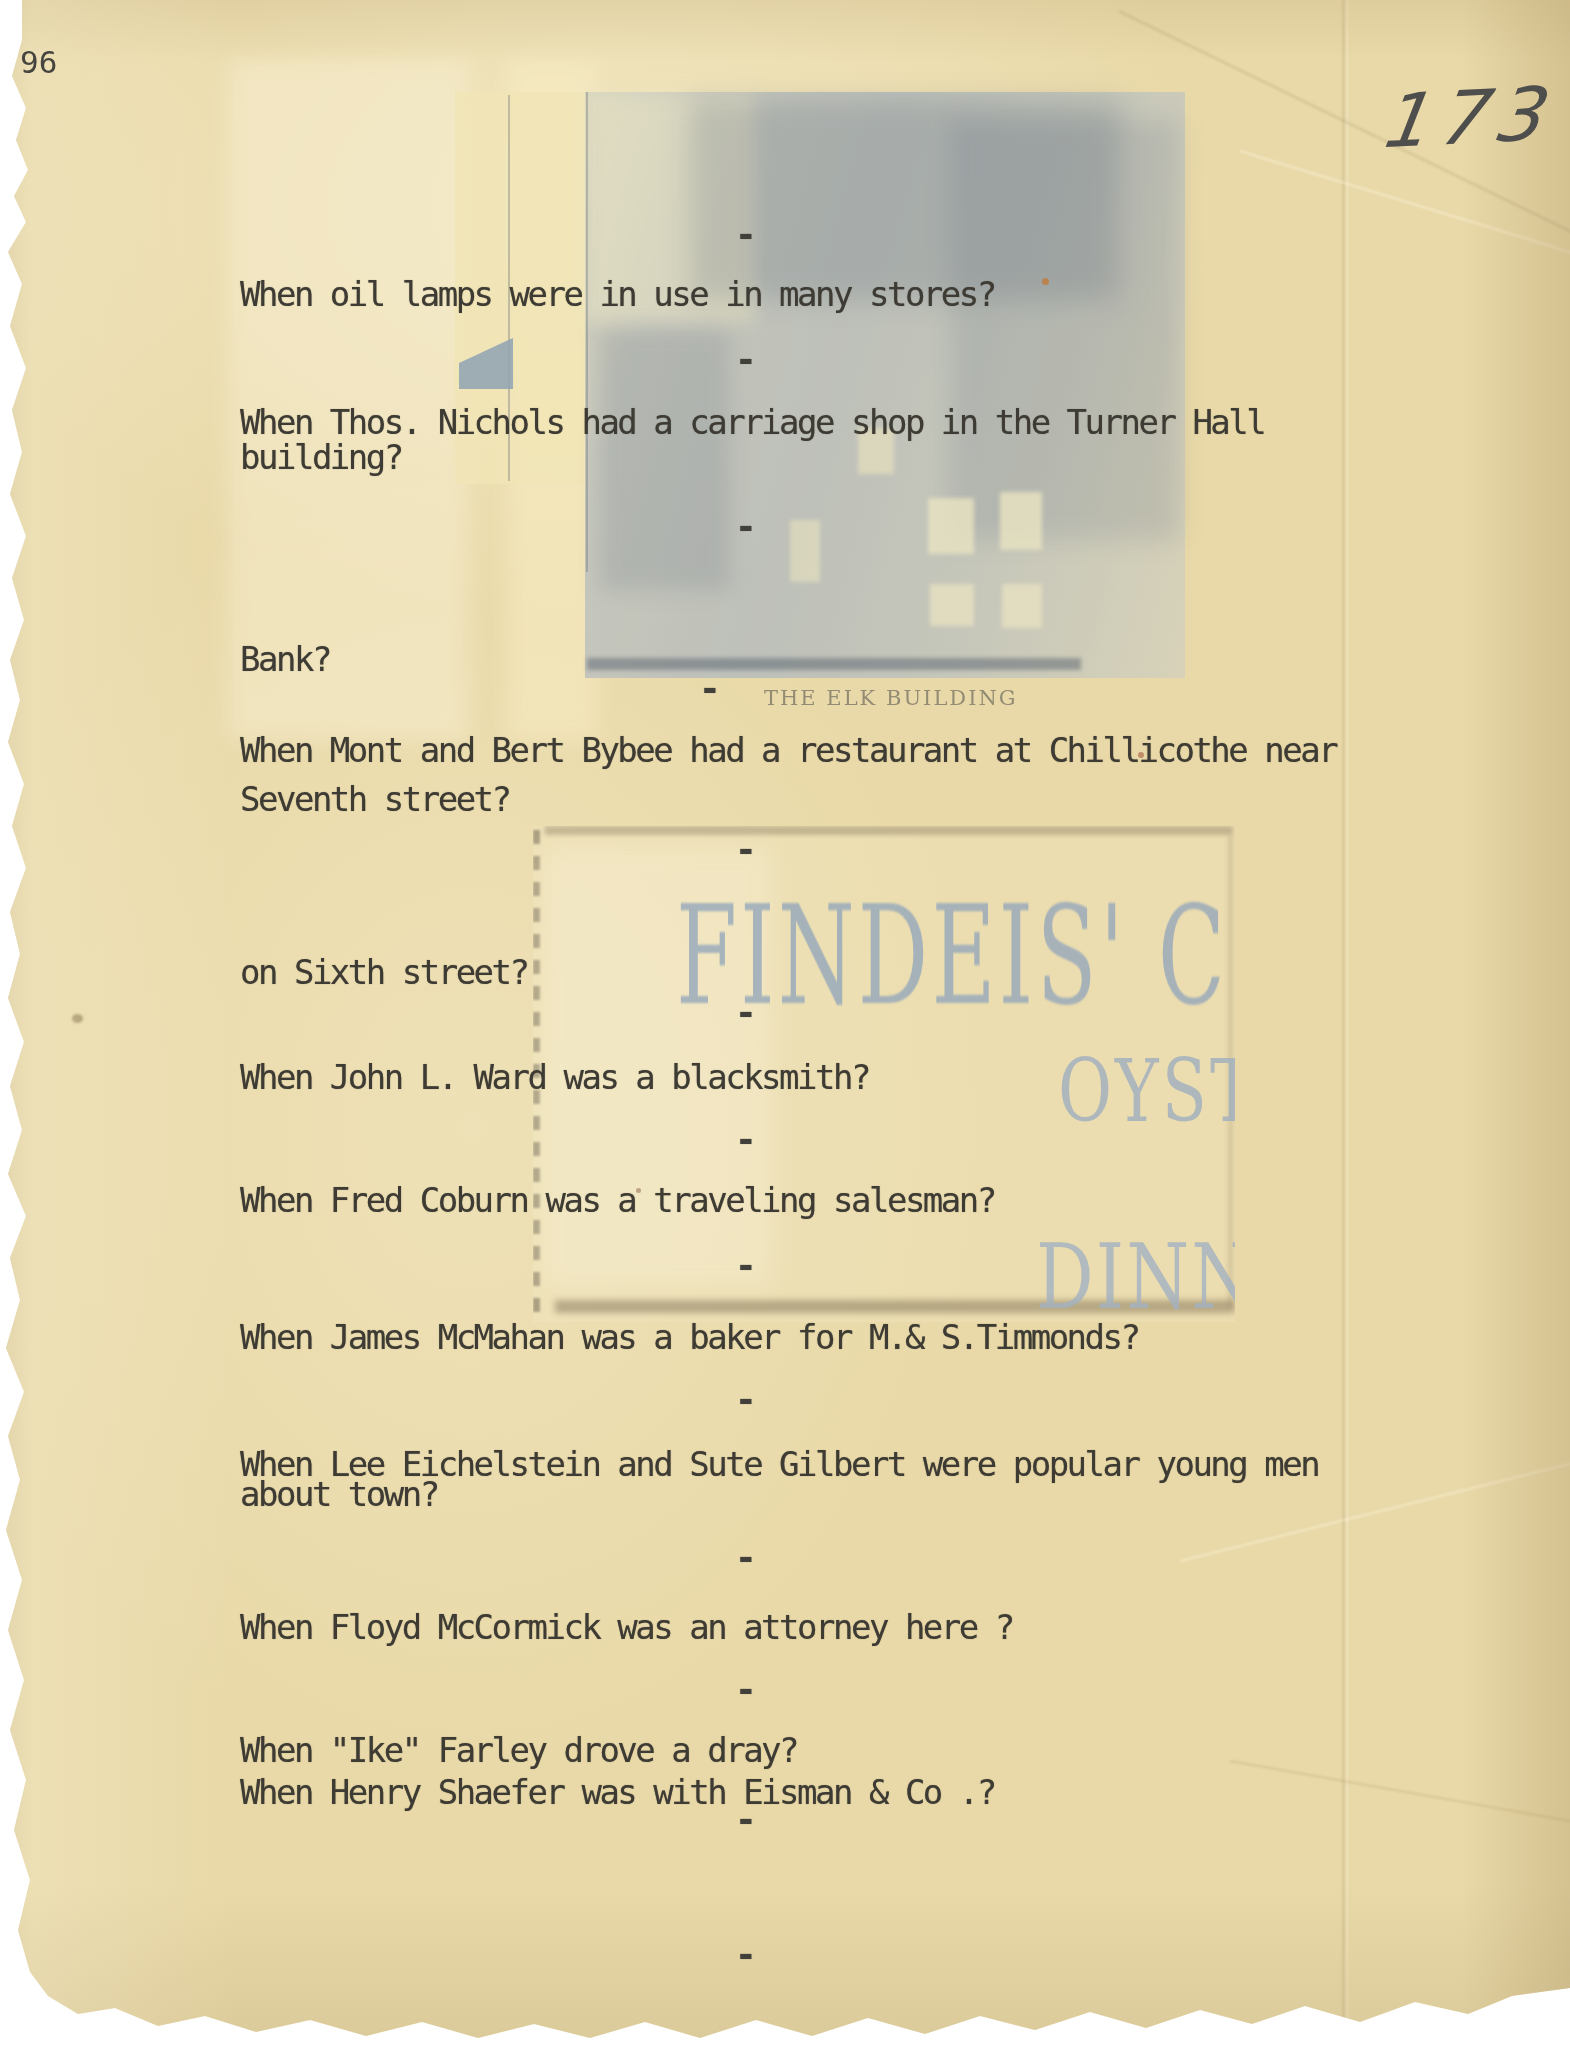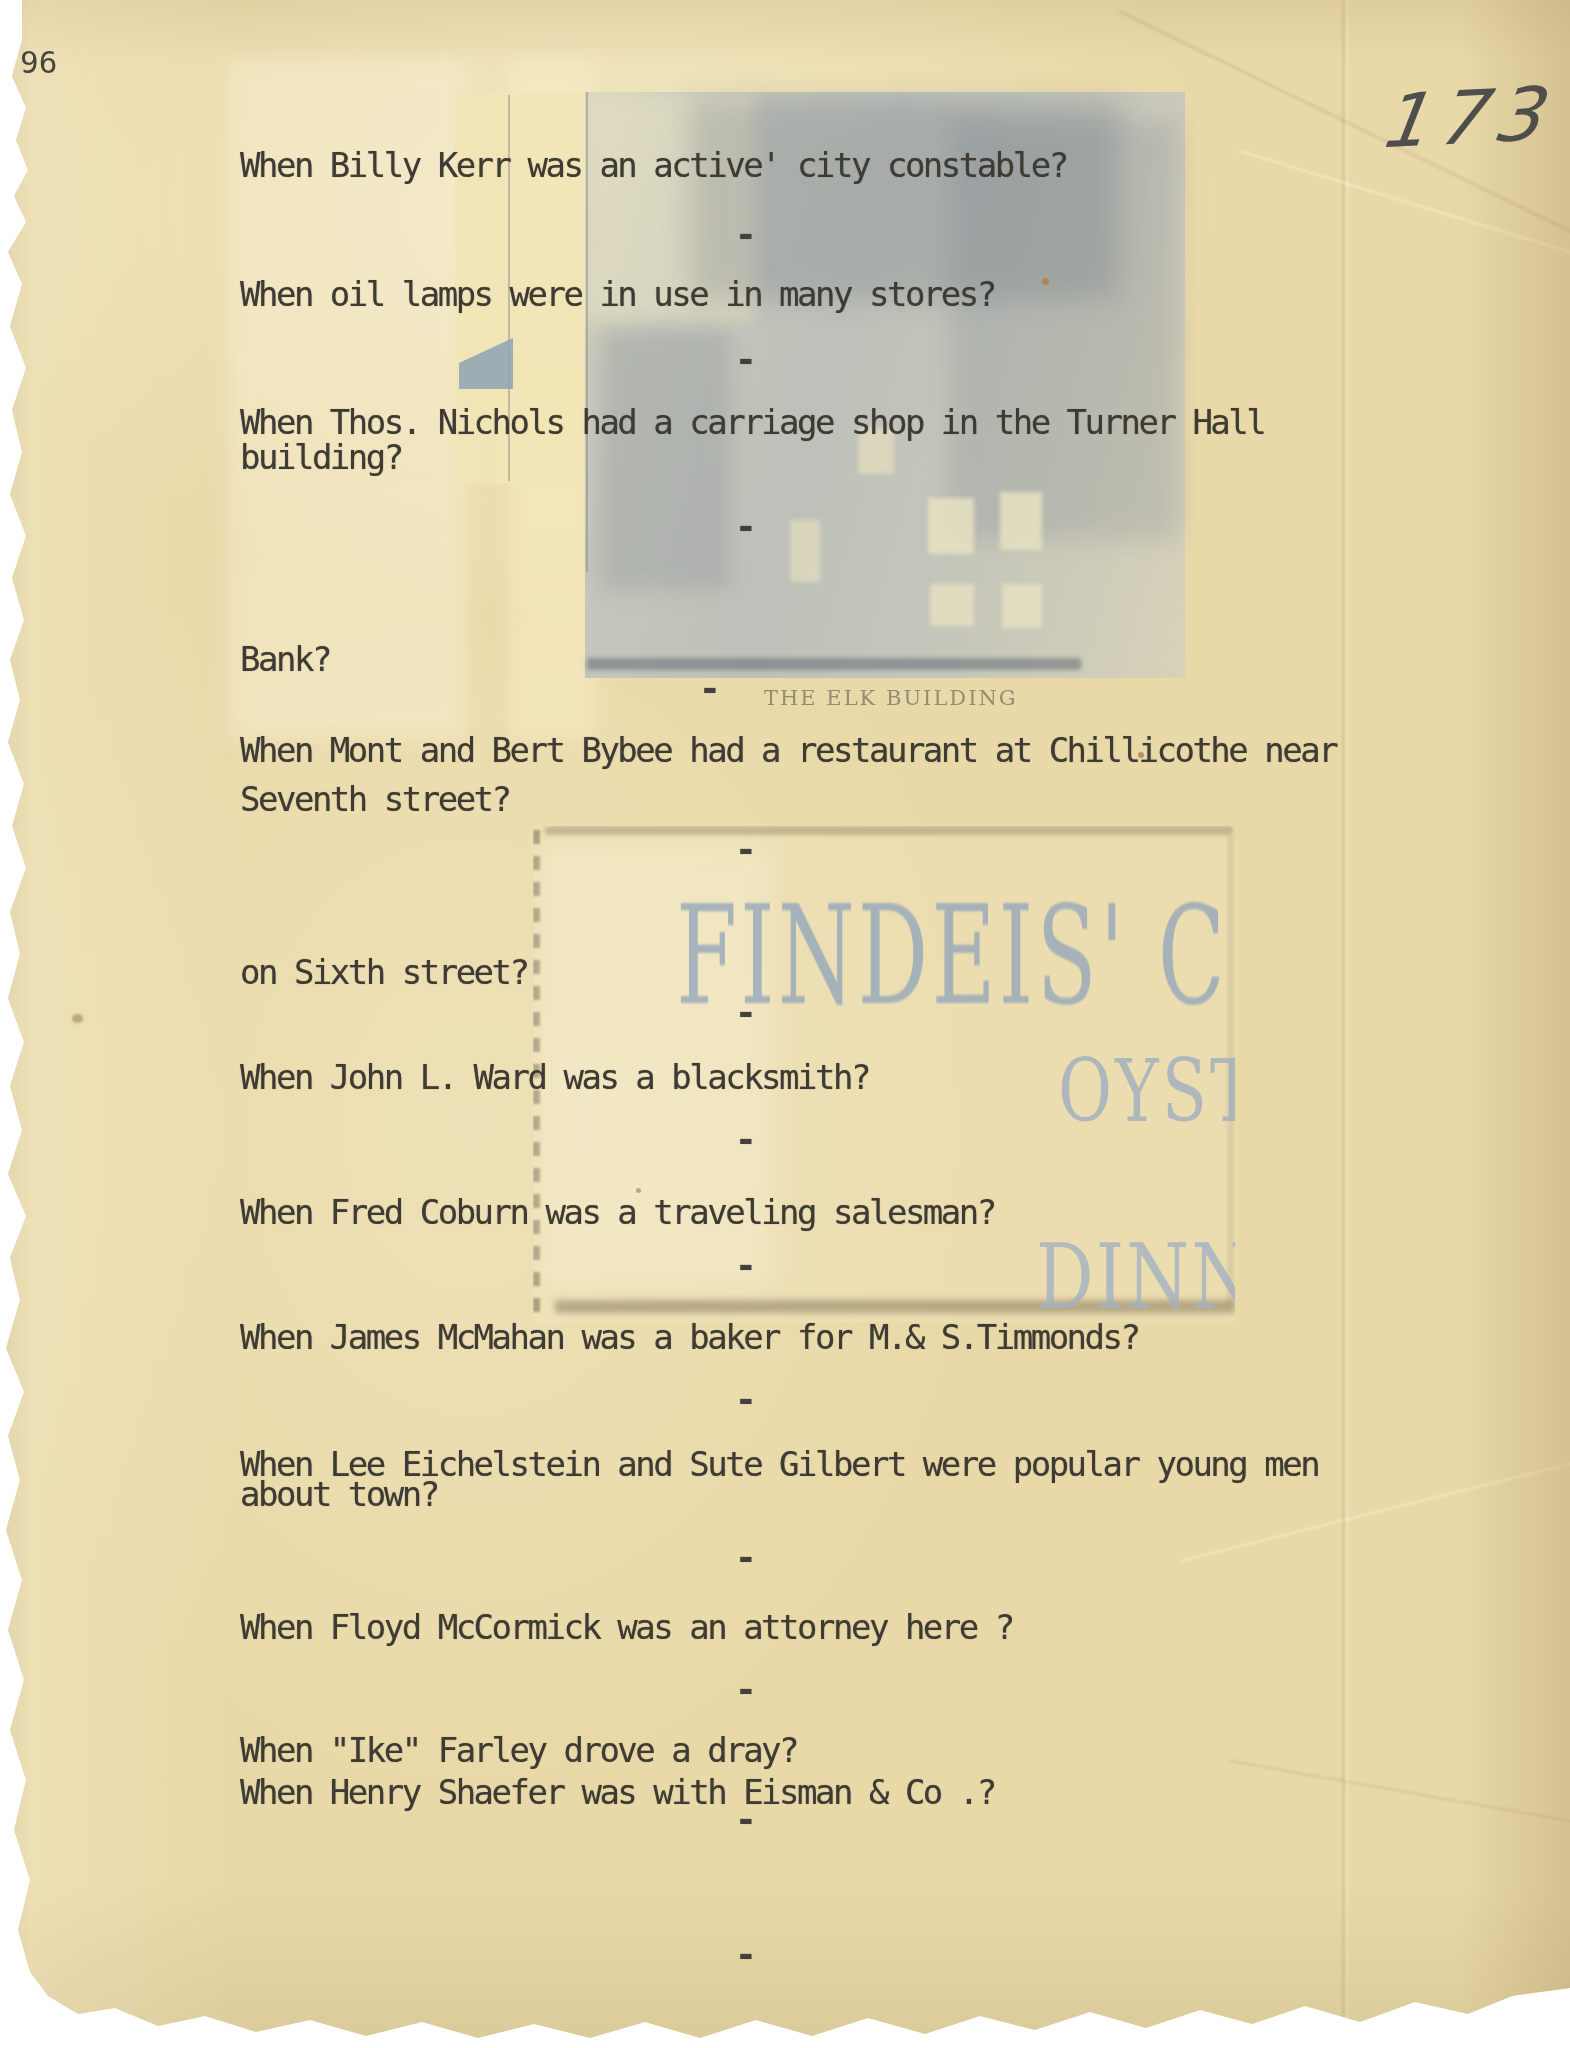--- a/index.html
+++ b/index.html
@@ -110,30 +110,29 @@
     <div class="layer" id="tone3"></div>
 
     <div class="layer speck" style="left:1042px;top:278px;width:7px;height:7px;background:#c07a3a;opacity:.8;"></div>
     <div class="layer speck" style="left:72px;top:1014px;width:11px;height:9px;background:#8d7c55;opacity:.55;filter:blur(1px);"></div>
     <div class="layer speck" style="left:1138px;top:752px;width:6px;height:6px;background:#a55a40;opacity:.6;"></div>
     <div class="layer speck" style="left:636px;top:1188px;width:5px;height:5px;background:#8d5f3e;opacity:.5;"></div>
 
     <div id="corner-num">96</div>
     <div id="hand-num">173</div>
 
-    <div class="tline" style="top:148px;">When Billy Kerr was an active' city constable?</div>
     <div class="tline" style="top:277px;">When oil lamps were in use in many stores?</div>
     <div class="tline" style="top:405px;">When Thos. Nichols had a carriage shop in the Turner Hall</div>
     <div class="tline" style="top:440px;">building?</div>
     <div class="tline" style="top:602px;margin-top:40px;">Bank?</div>
     <div class="tline" style="top:733px;">When Mont and Bert Bybee had a restaurant at Chillicothe near</div>
     <div class="tline" style="top:782px;">Seventh street?</div>
     <div class="tline" style="top:927px;margin-top:28px;">on Sixth street?</div>
     <div class="tline" style="top:1060px;">When John L. Ward was a blacksmith?</div>
-    <div class="tline" style="top:1183px;margin-top:12px;">When Fred Coburn was a traveling salesman?</div>
+    <div class="tline" style="top:1183px;">When Fred Coburn was a traveling salesman?</div>
     <div class="tline" style="top:1447px;">When Lee Eichelstein and Sute Gilbert were popular young men</div>
     <div class="tline" style="top:1320px;">When James McMahan was a baker for M.&amp; S.Timmonds?</div>
     <div class="tline" style="top:1477px;">about town?</div>
     <div class="tline" style="top:1610px;">When Floyd McCormick was an attorney here ?</div>
     <div class="tline" style="top:1733px;">When "Ike" Farley drove a dray?</div>
     <div class="tline" style="top:1775px;text-align:right;">When Henry Shaefer was with Eisman &amp; Co .?</div>
 
     <div class="dash" style="left:735px;top:219px;">-</div>
     <div class="dash" style="left:735px;top:344px;">-</div>
     <div class="dash" style="left:735px;top:511px;">-</div>

